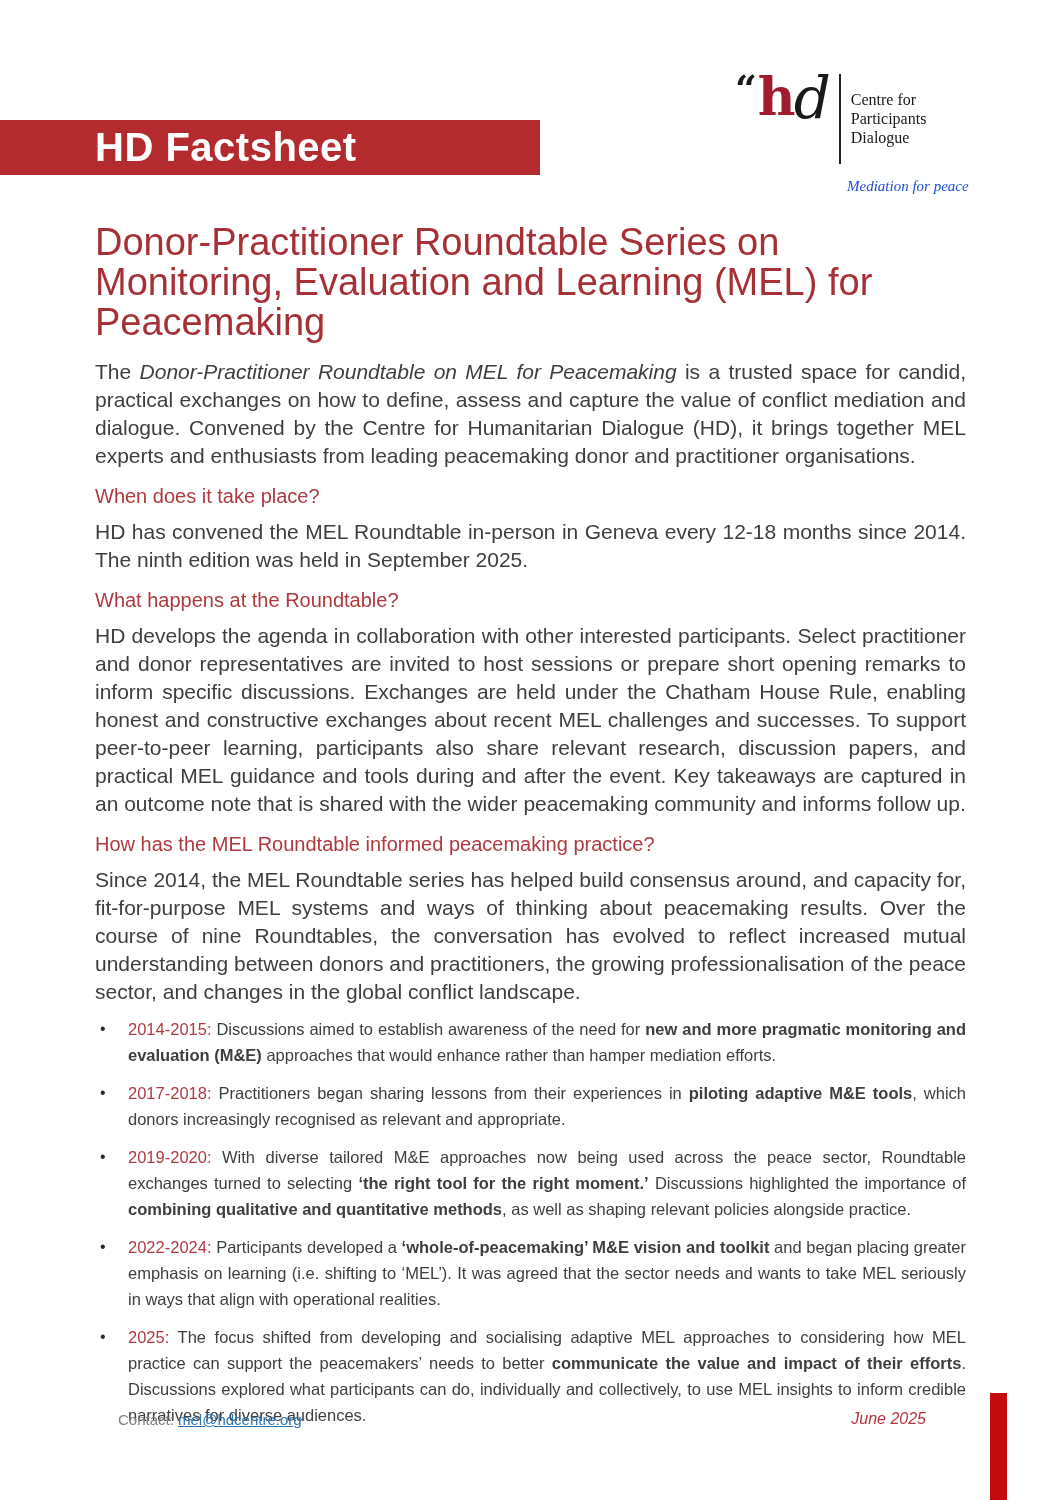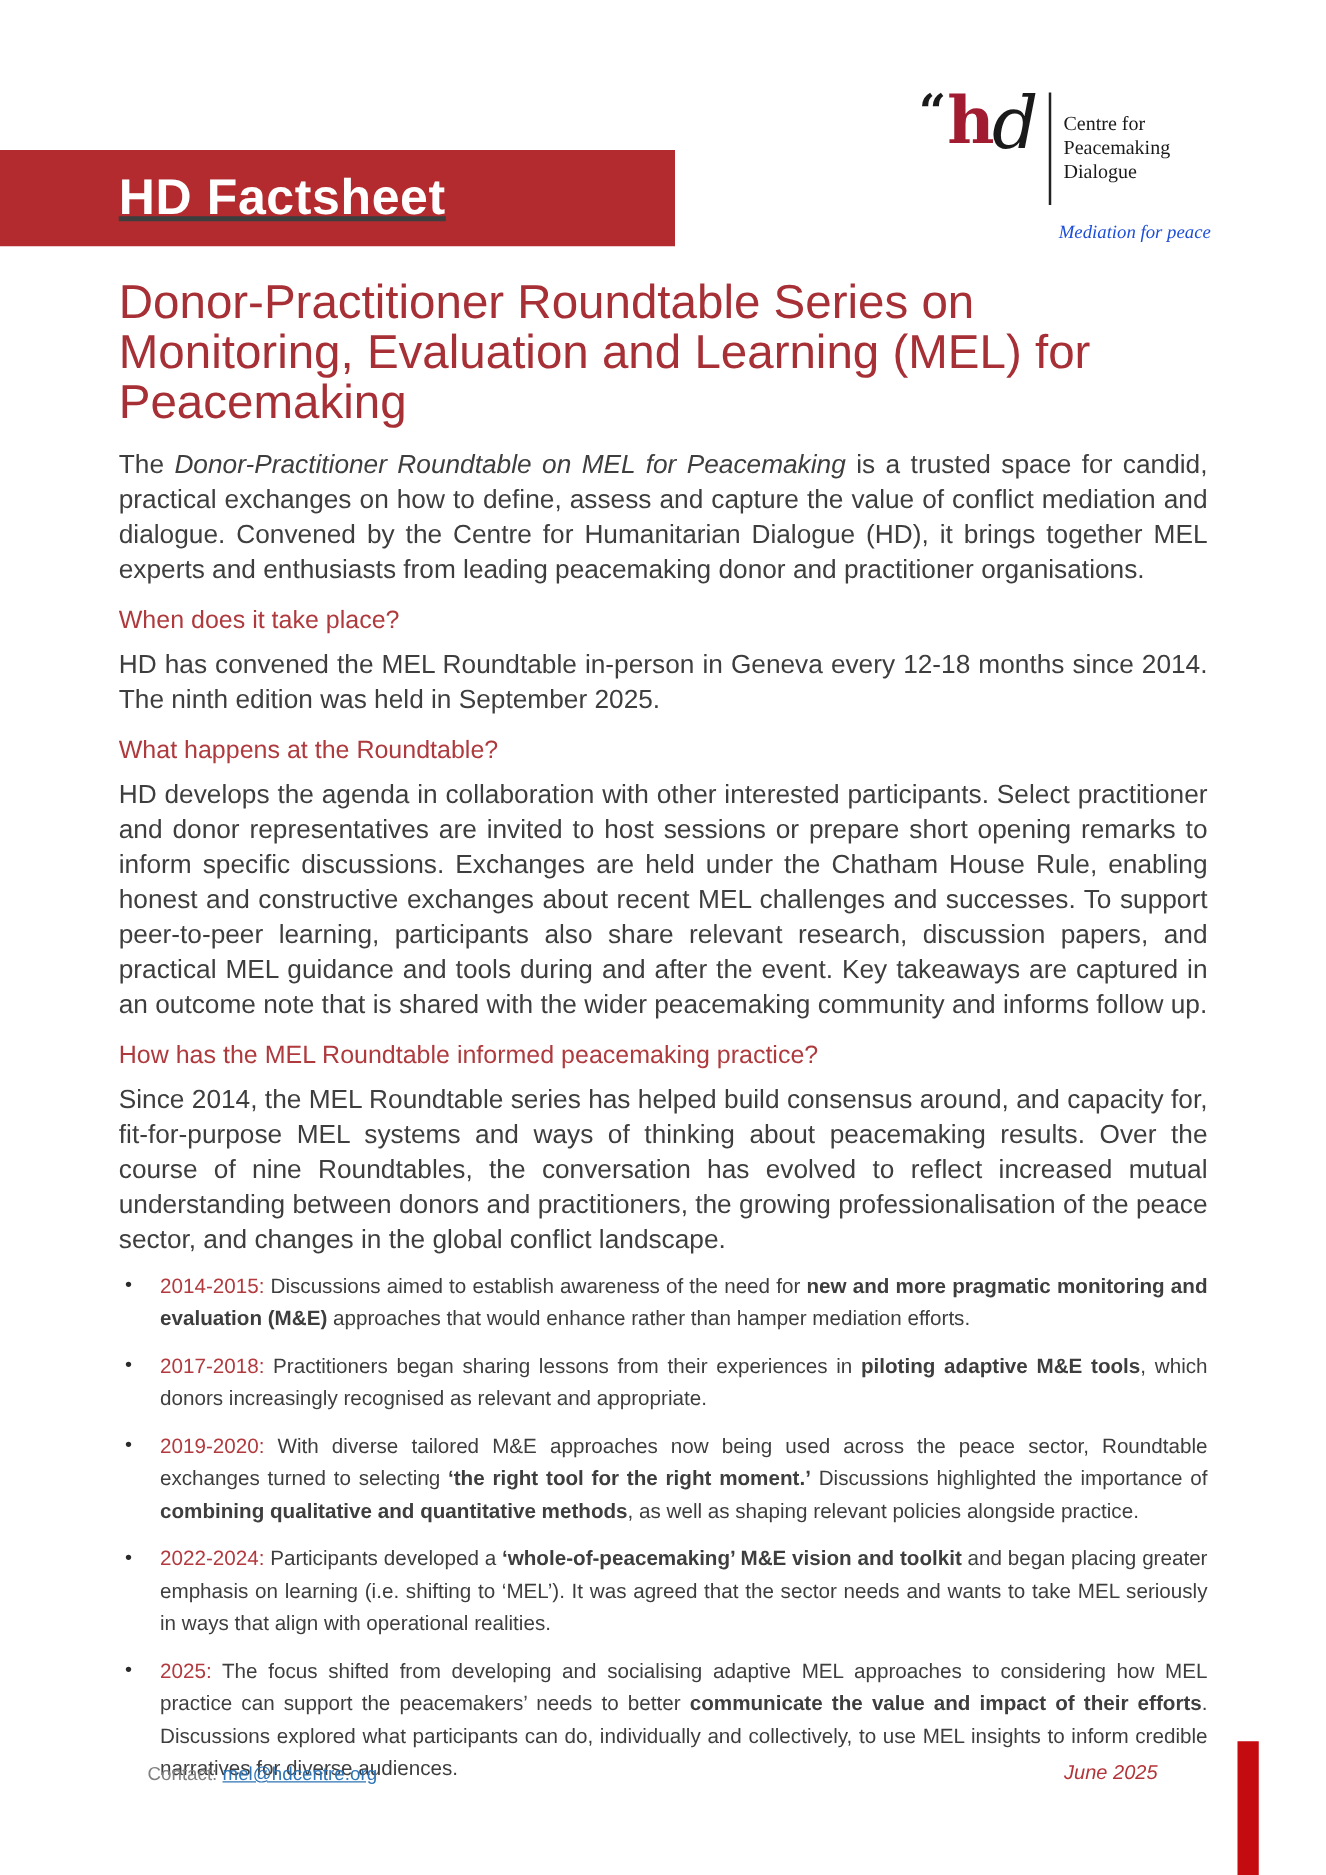--- a/index.html
+++ b/index.html
@@ -21,23 +21,23 @@
     position:relative;
     background:#ffffff;
     font-family:"Liberation Sans",sans-serif;
     color:var(--body-text);
     overflow:hidden;
   }
   
   .banner{
     position:absolute;
     left:0;top:120px;
-    width:540px;height:77px;
+    width:540px;height:55px;
     background:var(--banner-red);
-    display:flex;align-items:center;text-decoration:underline;
+    display:flex;align-items:center;
   }
   .banner-label{
     color:#ffffff;
     font-size:40px;
     font-weight:700;
     padding-left:95px;
     letter-spacing:0.5px;
   }
   
   .logo{
@@ -173,21 +173,21 @@
 <div class="logo">
   <div class="logo-top">
     <div class="logo-mark">
       <span class="logo-quote">“</span>
       <span class="logo-h">h</span>
       <span class="logo-d">d</span>
     </div>
     <div class="logo-divider"></div>
     <div class="logo-org">
       <div>Centre for</div>
-      <div>Peacemaking</div>
+      <div>Participants</div>
       <div>Dialogue</div>
     </div>
   </div>
   <div class="logo-tagline">Mediation for peace</div>
 </div>
 
 <div class="content">
   <h1 class="page-title">Donor-Practitioner Roundtable Series on Monitoring, Evaluation and Learning (MEL) for Peacemaking</h1>
   <div id="sections">
       <p class="para"><span>The </span><span class="r-italic">Donor-Practitioner Roundtable on MEL for Peacemaking</span><span> is a trusted space for candid, practical exchanges on how to define, assess and capture the value of conflict mediation and dialogue. Convened by the Centre for Humanitarian Dialogue (HD), it brings together MEL experts and enthusiasts from leading peacemaking donor and practitioner organisations.</span></p>

